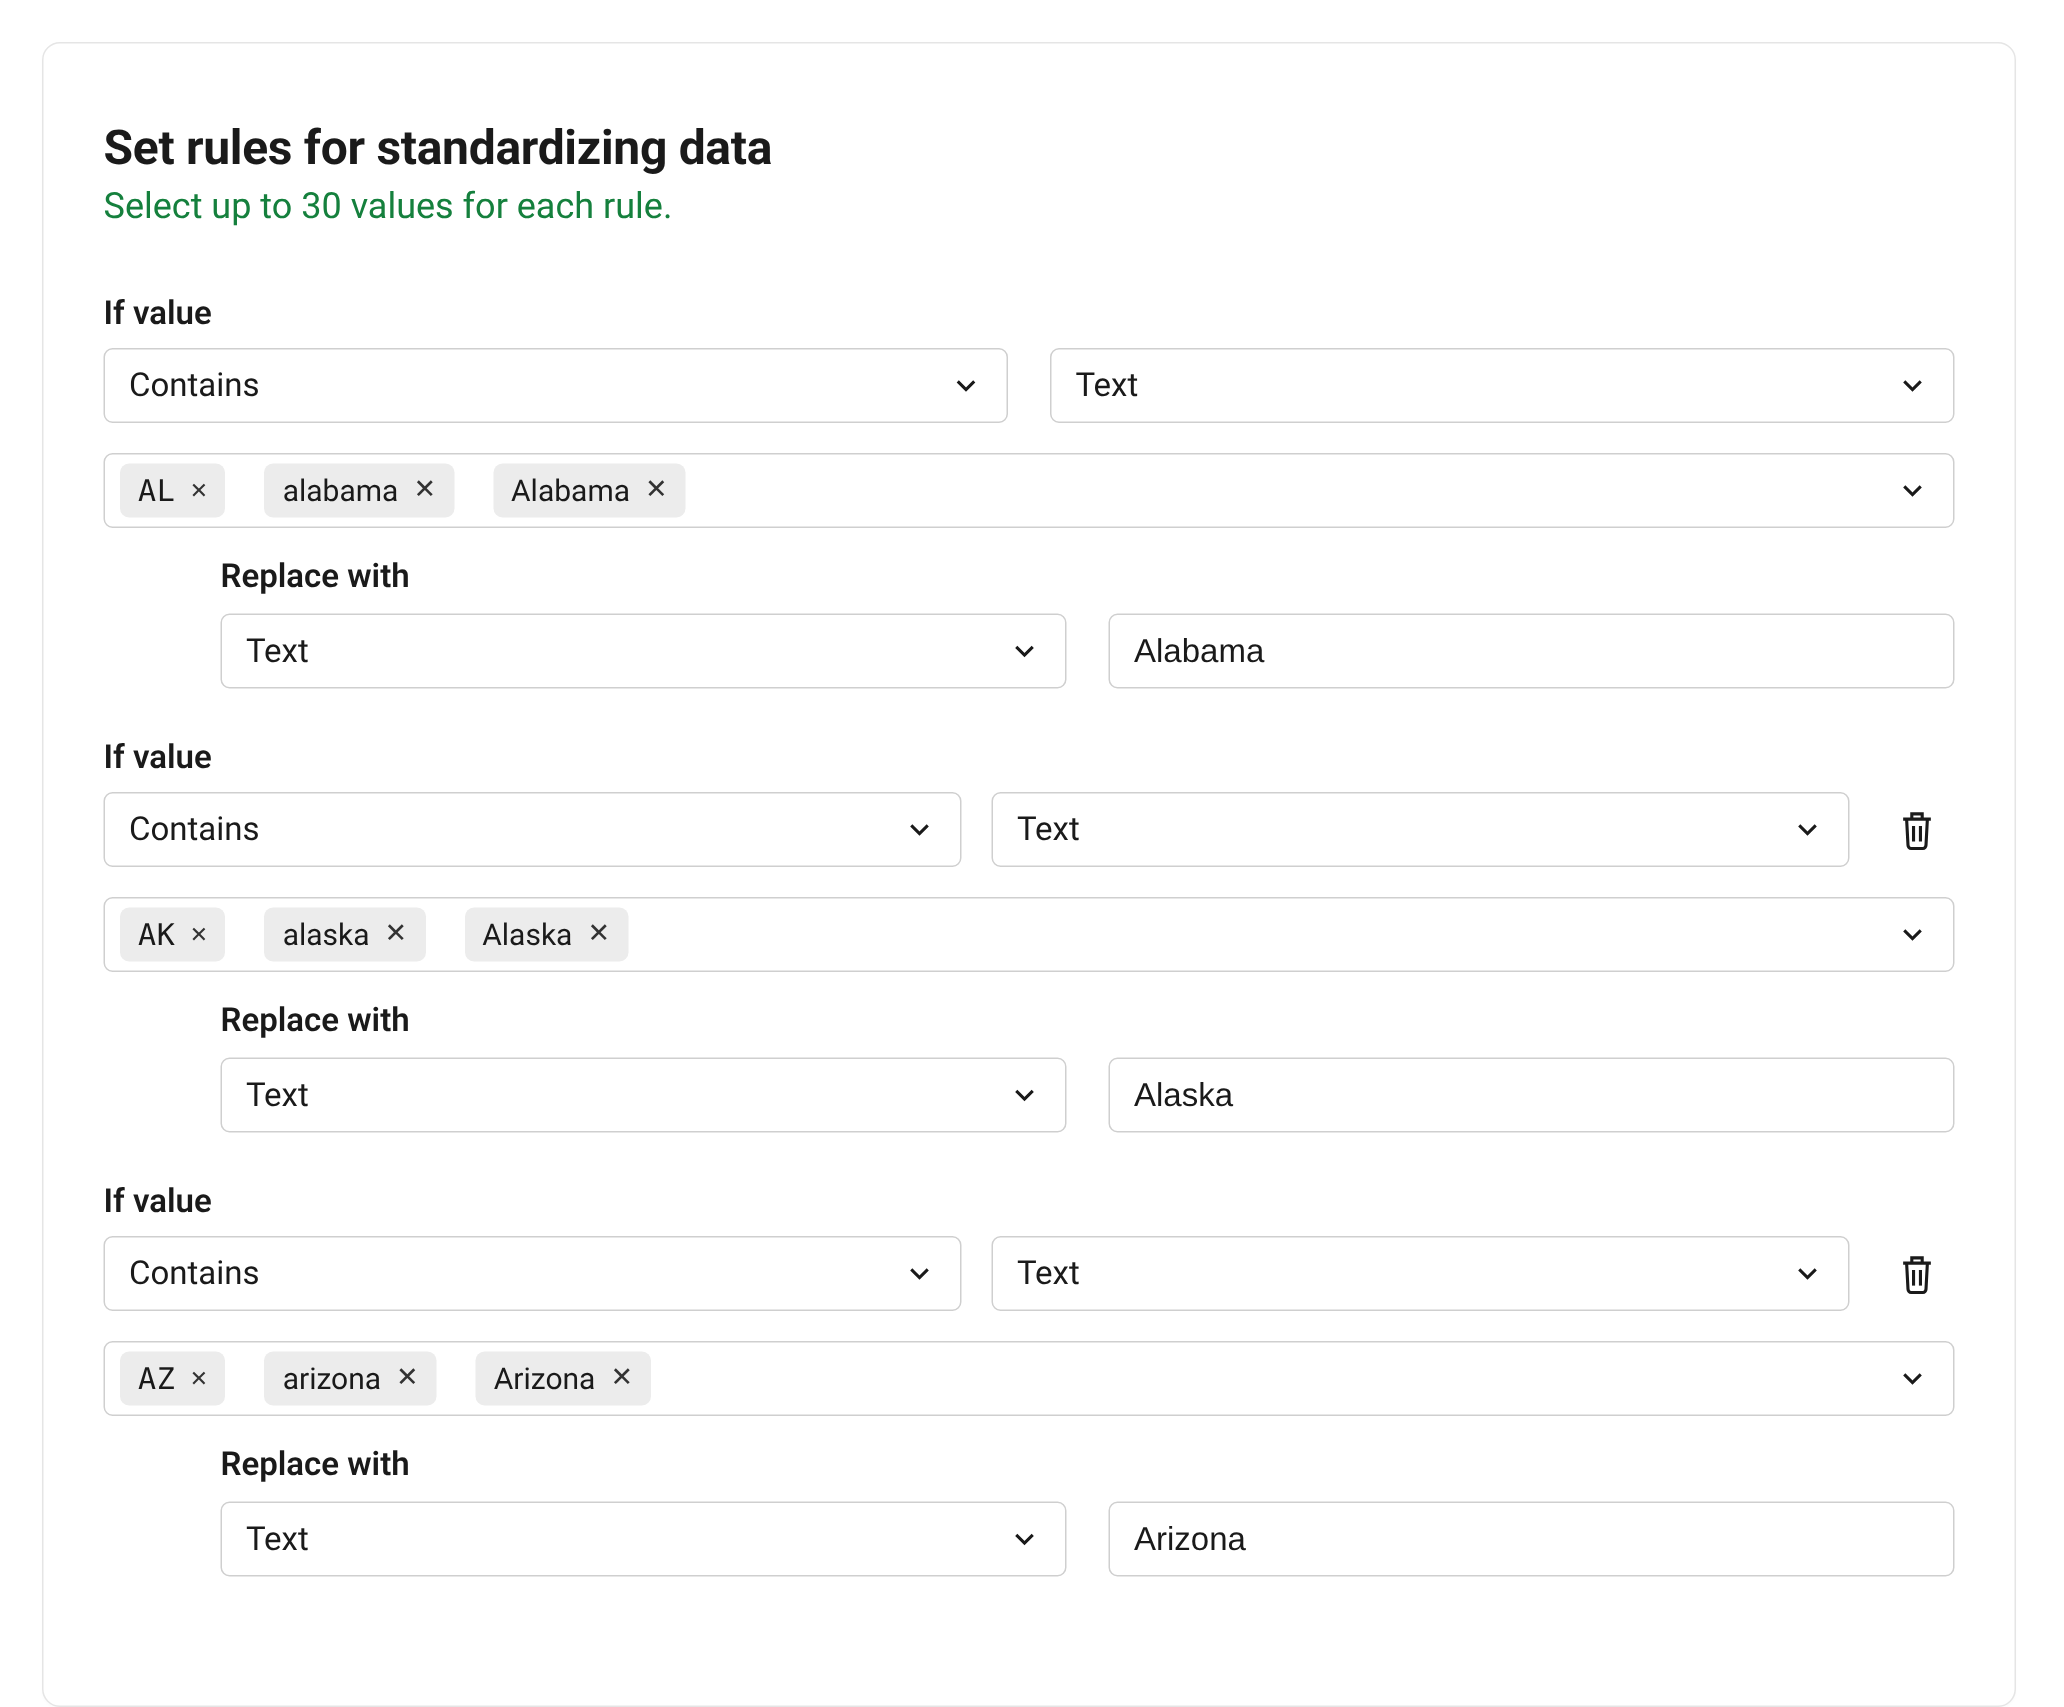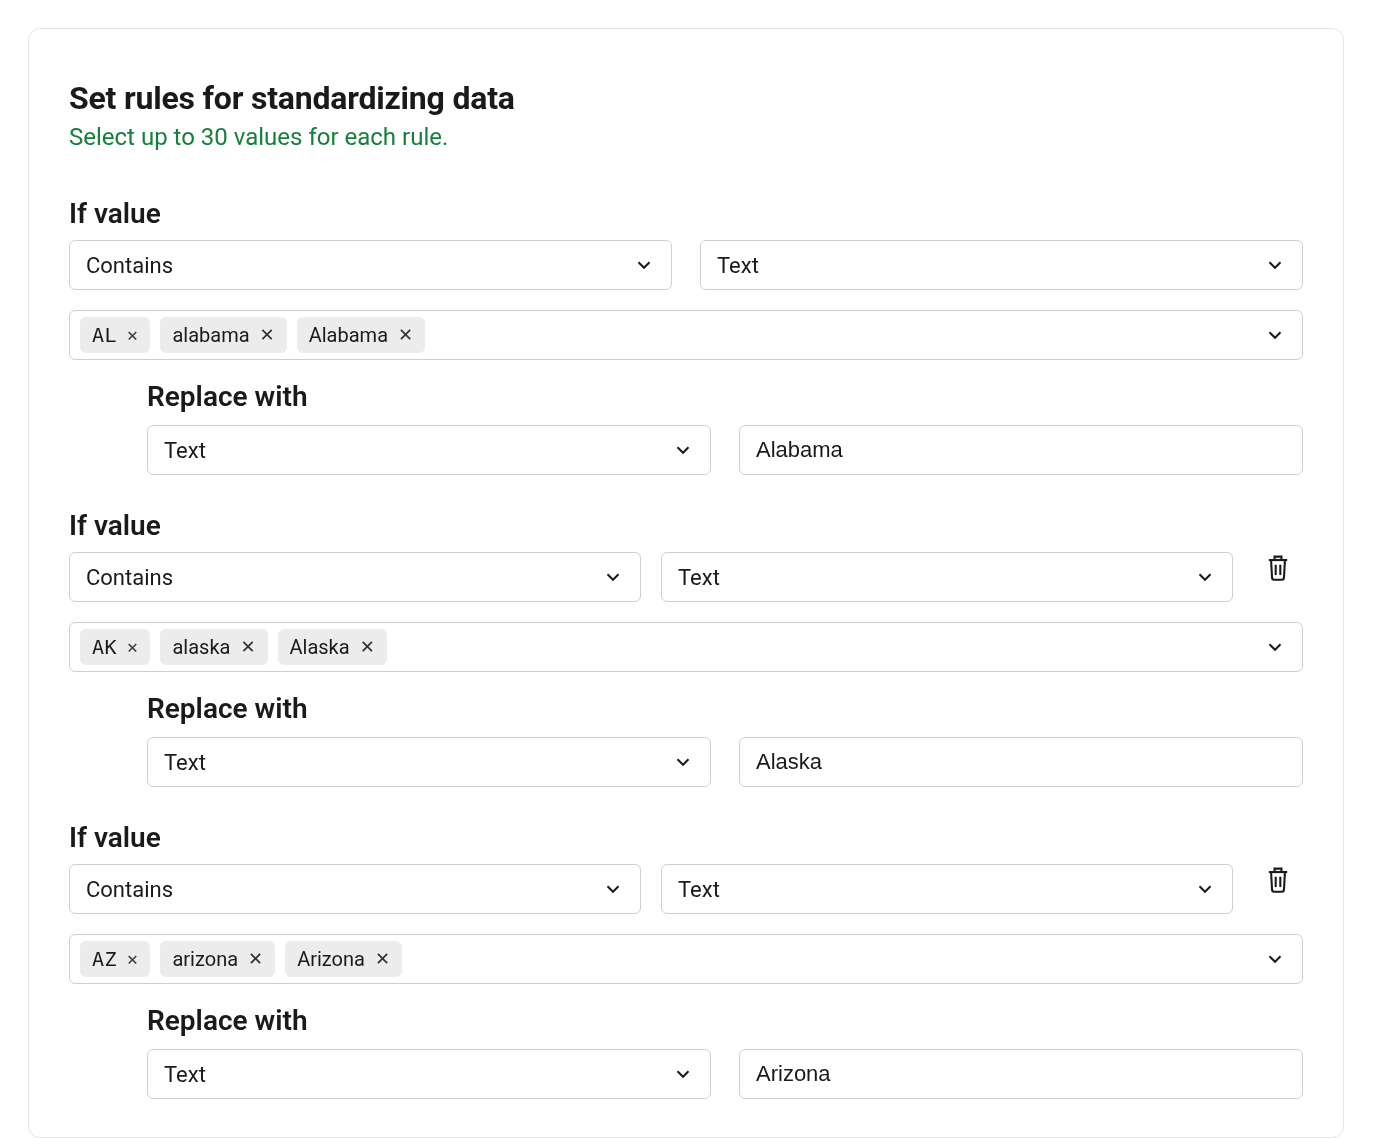--- a/index.html
+++ b/index.html
@@ -32,28 +32,28 @@
   }
   .subtitle {
     font-size: 24px;
     color: #15803d;
     margin: 6px 0 0 0;
   }
   .rules { margin-top: 46px; }
 
   .rule-block { margin-bottom: 34px; }
   .label {
-    font-size: 28px;
+    font-size: 22px;
     font-weight: 600;
     margin-bottom: 10px;
   }
 
   .row {
     display: flex;
-    align-items: flex-start;
+    align-items: center;
     gap: 28px;
   }
   .row-tight { gap: 20px; }
 
   .select {
     flex: 1 1 0;
     height: 50px;
     border: 1px solid #cfcfcf;
     border-radius: 6px;
     background: #fff;
@@ -67,21 +67,21 @@
   .select .chev { flex: 0 0 auto; }
 
   .tag-row {
     margin-top: 20px;
     height: 50px;
     border: 1px solid #cfcfcf;
     border-radius: 6px;
     display: flex;
     align-items: center;
     padding: 0 10px 0 10px;
-    gap: 10px;
+    gap: 26px;
     position: relative;
   }
   .tag-row .chev-wrap {
     position: absolute;
     right: 16px;
     top: 0; bottom: 0;
     display: flex; align-items: center;
   }
   .tag {
     display: inline-flex;

